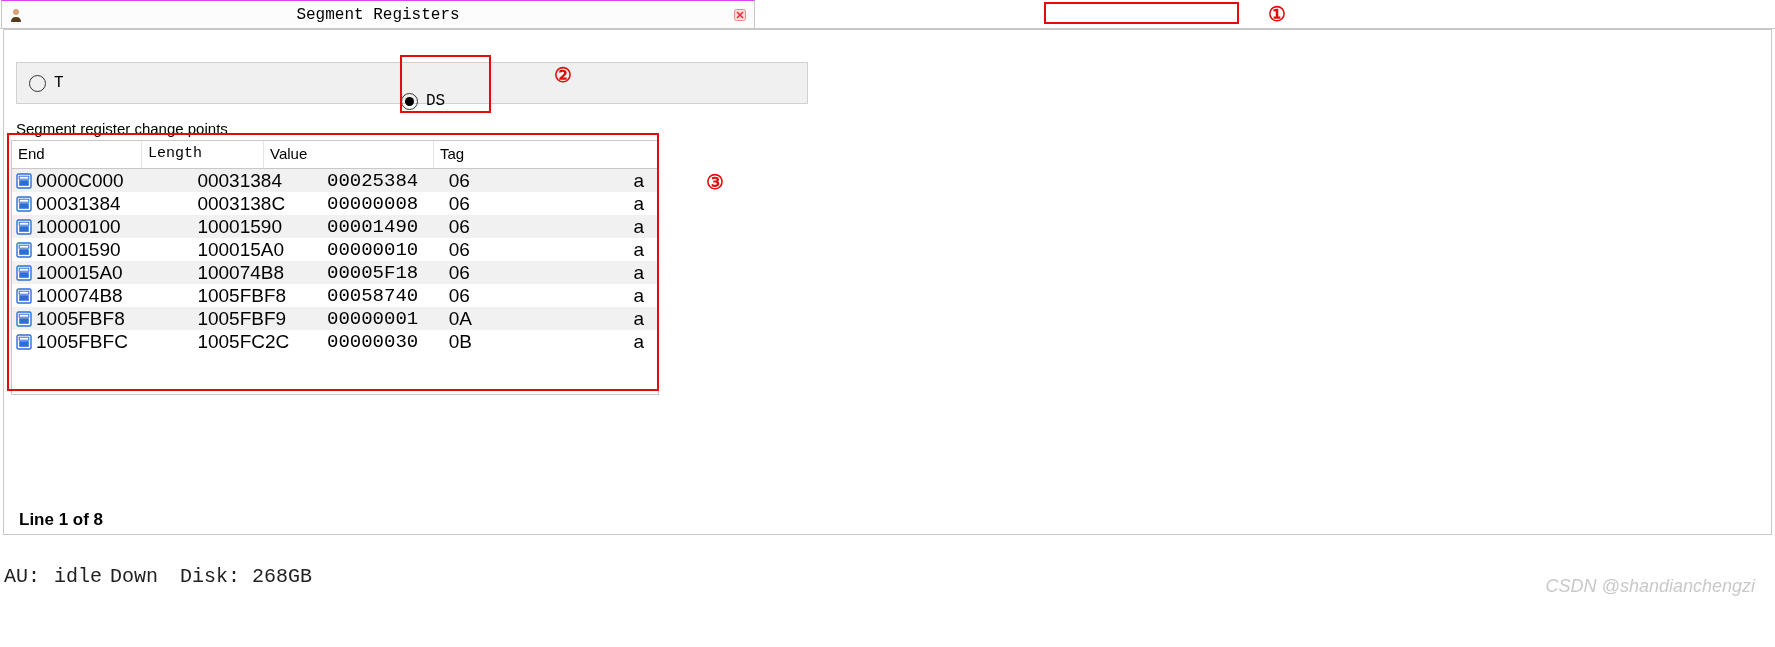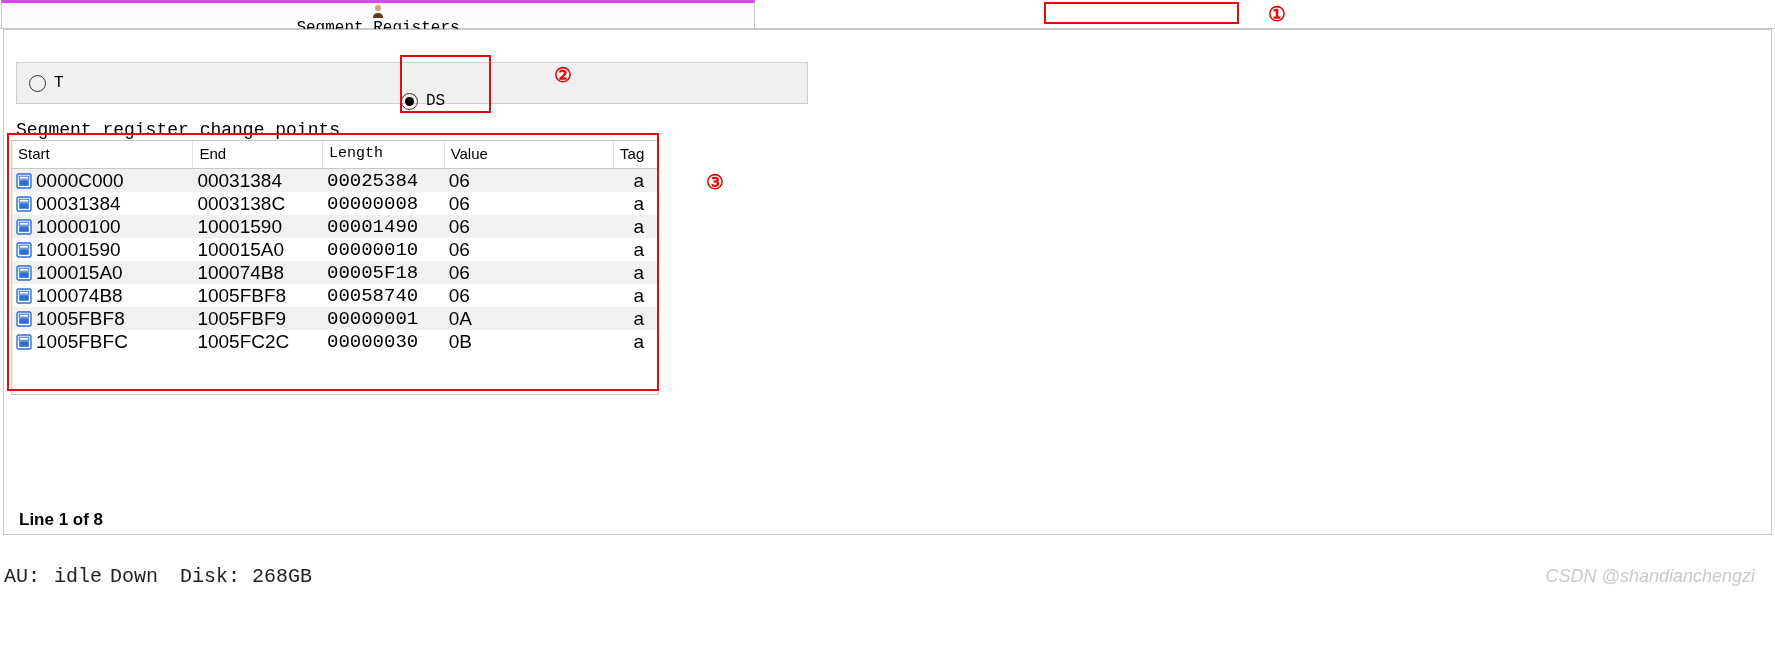--- a/index.html
+++ b/index.html
@@ -3,41 +3,41 @@
 <meta charset="utf-8">
 <style>
   * { box-sizing: border-box; }
   html, body { margin:0; padding:0; font-family: "Segoe UI", Tahoma, Arial, sans-serif; font-size:15px; color:#000; background:#fff; }
   .root { width:1775px; height:647px; position:relative; background:#fff; overflow:hidden; }
 
   
   .tabbar { display:flex; height:29px; border-bottom:1px solid #c8c8c8; }
   .tab { display:flex; align-items:center; height:28px; background:#fcfcfc; border:1px solid #c8c8c8; border-bottom:none; position:relative; }
   .tab.output { width:752px; border-top:5px solid #0aa2e4; }
-  .tab.segreg { width:754px; border-top:3px solid #d946ef; margin-left:1px;flex-direction:column; }
+  .tab.segreg { width:754px; border-top:1px solid #d946ef; margin-left:1px; }
   .tab-icon-box { width:28px; display:flex; align-items:center; justify-content:center; }
   .tab-title   { flex:1; text-align:center; font-family:"MS Gothic","SimSun","Courier New",monospace; font-size:16px; }
   .tab-close   { width:28px; display:flex; align-items:center; justify-content:center; color:#888; }
   .tab-close.red{ color:#d33; }
 
   .red-box { border:2px solid #e30b0b; position:absolute; pointer-events:none; z-index:50; }
   .callout { position:absolute; color:#e30b0b; font-family:"SimSun","MS Gothic",serif; font-size:20px; font-weight:bold; pointer-events:none; z-index:60;}
 
   
   .panel-body { position:absolute; left:3px; top:29px; right:3px; bottom:112px; border:1px solid #c8c8c8; background:#fff; }
 
   .radio-bar { position:absolute; left:12px; top:32px; width:792px; height:42px;
                background:#f0f0f0; border:1px solid #d0d0d0; display:flex; align-items:center; }
   .radio-item { display:flex; align-items:center; gap:8px; font-family:"SimSun","Courier New",monospace; font-size:16px; cursor:pointer;}
   .radio-item.t  { margin-left:12px; width:372px; }
   .radio-item.ds { margin-left:0;margin-top:36px; }
   .radio-circle { width:17px; height:17px; border:1.5px solid #333; border-radius:50%; display:flex; align-items:center; justify-content:center;}
   .radio-circle.on::after{ content:""; width:9px; height:9px; background:#000; border-radius:50%; }
 
-  .section-label{ position:absolute; left:12px; top:90px; font-family:Liberation Mono, monospace; font-size:18px;}
+  .section-label{ position:absolute; left:12px; top:90px; font-family:Liberation Sans, sans-serif; font-size:15px;}
 
   
   .table-wrap{ position:absolute; left:7px; top:110px; width:648px; height:255px; border:1px solid #c8c8c8; overflow:hidden;}
   .thead { display:flex; height:28px; border-bottom:1px solid #c8c8c8; font-size:15px; }
   .th    { padding:4px 6px 0 6px; border-right:1px solid #e4e4e4;}
   .th:last-child{border-right:none;}
   .c-start {width:182px;}
   .c-end   {width:130px;}
   .c-len   {width:122px;font-family:Liberation Mono, monospace;}
   .c-val   {width:170px;}
@@ -47,21 +47,21 @@
   .trow:nth-child(odd){ background:#f1f1f1;}
   .td{ padding:0 4px; }
   .td.c-start{display:flex; align-items:center; gap:4px;}
   .row-icon{width:16px;height:16px;display:flex;align-items:center;justify-content:center;}
   .td.c-tag{ text-align:right; padding-right:14px;}
 
   
   .status-line{ position:absolute; left:19px; top:510px; font-size:17px;font-weight:bold;}
   .bottom-bar { position:absolute; left:0; bottom:60px; height:22px; width:1775px;
                 font-family:"Courier New",monospace; font-size:20px; display:flex; align-items:center; padding-left:4px; color:#222;}
-  .watermark  { position:absolute; right:20px; bottom:60px; color:#c9c9c9; font-style:italic; font-size:18px; pointer-events:none;}
+  .watermark  { position:absolute; right:20px; bottom:50px; color:#c9c9c9; font-style:italic; font-size:18px; pointer-events:none;}
 
   
   svg{display:block;}
 </style>
 </head>
 <body>
 
 <div class="root">
 
   <div class="tabbar">
@@ -103,21 +103,20 @@
       <label class="radio-item ds">
         <span class="radio-circle on"></span>
         <span>DS</span>
       </label>
     </div>
 
     <div class="section-label">Segment register change points</div>
 
     <div class="table-wrap">
       <div class="thead">
-        <div class="th c-start">Start</div>
         <div class="th c-end">End</div>
         <div class="th c-len">Length</div>
         <div class="th c-val">Value</div>
         <div class="th c-tag">Tag</div>
       </div>
       <div class="tbody" id="tbody">
           <div class="trow">
             <div class="td c-start">
               <span class="row-icon">
                 <svg width="16" height="16" viewBox="0 0 16 16">

